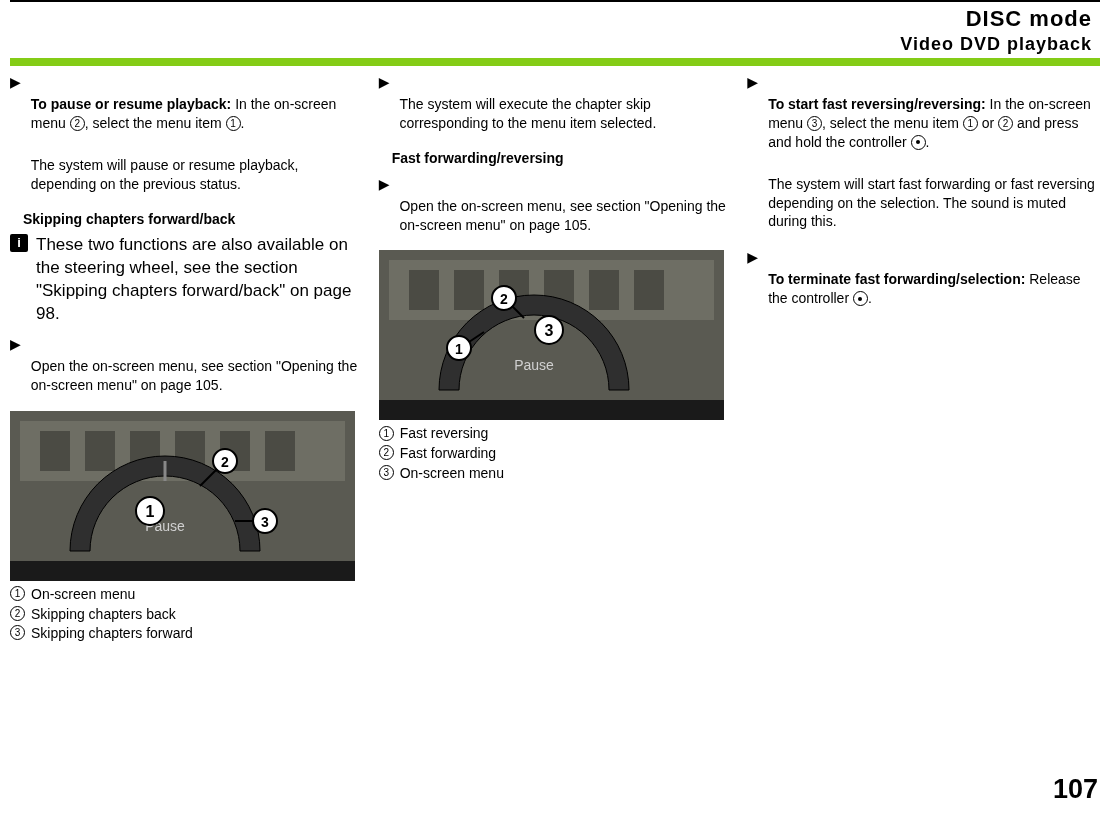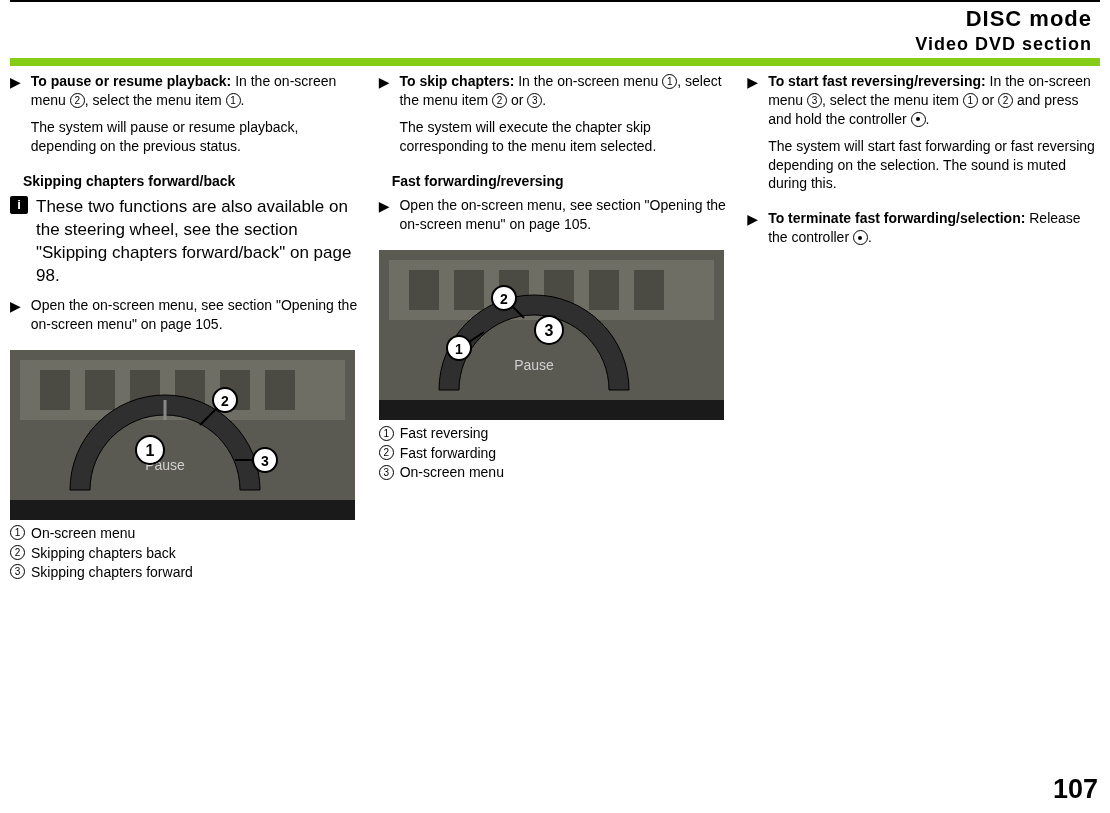--- a/index.html
+++ b/index.html
@@ -44,21 +44,21 @@
   .step {
     display: flex;
     margin-bottom: 8px;
   }
   .step .tri {
     font-size: 14px;
     margin-right: 10px;
     margin-top: 1px;
   }
   .step .body { flex: 1; }
-  .step .body p { margin-bottom: 8px; }
+  .step .body p { margin-bottom: 8px; margin-top: 23px; }
   .bold { font-weight: bold; }
   .subhead {
     font-weight: bold;
     margin: 6px 0 6px 13px;
   }
   .info {
     display: flex;
     margin-bottom: 8px;
   }
   .info .ibox {
@@ -117,21 +117,21 @@
     font-family: "Arial Black", Arial, sans-serif;
     font-weight: 900;
     font-size: 27px;
   }
 </style>
 </head>
 <body>
 
 <div class="header">
   <span class="header-title">DISC mode</span>
-  <span class="header-sub">Video DVD section</span>
+  <span class="header-sub">Video DVD playback</span>
 </div>
 
 <div class="cols">
 
   <div class="col">
 
     <div class="step">
       <span class="tri">▶</span>
       <div class="body">
         <p>
@@ -203,23 +203,20 @@
         </div>
     </div>
 
   </div>
 
   <div class="col">
 
     <div class="step">
       <span class="tri">▶</span>
       <div class="body">
-        <p>
-          <span class="bold">To skip chapters:</span><span> In the on-screen menu </span><span class="circ">1</span><span>, select the menu item </span><span class="circ">2</span><span> or </span><span class="circ">3</span><span>.</span>
-        </p>
         <p>The system will execute the chapter skip corresponding to the menu item selected.</p>
       </div>
     </div>
 
     <div class="subhead">Fast forwarding/reversing</div>
 
     <div class="step">
       <span class="tri">▶</span>
       <div class="body">
         <p>Open the on-screen menu, see section "Opening the on-screen menu" on page 105.</p>

